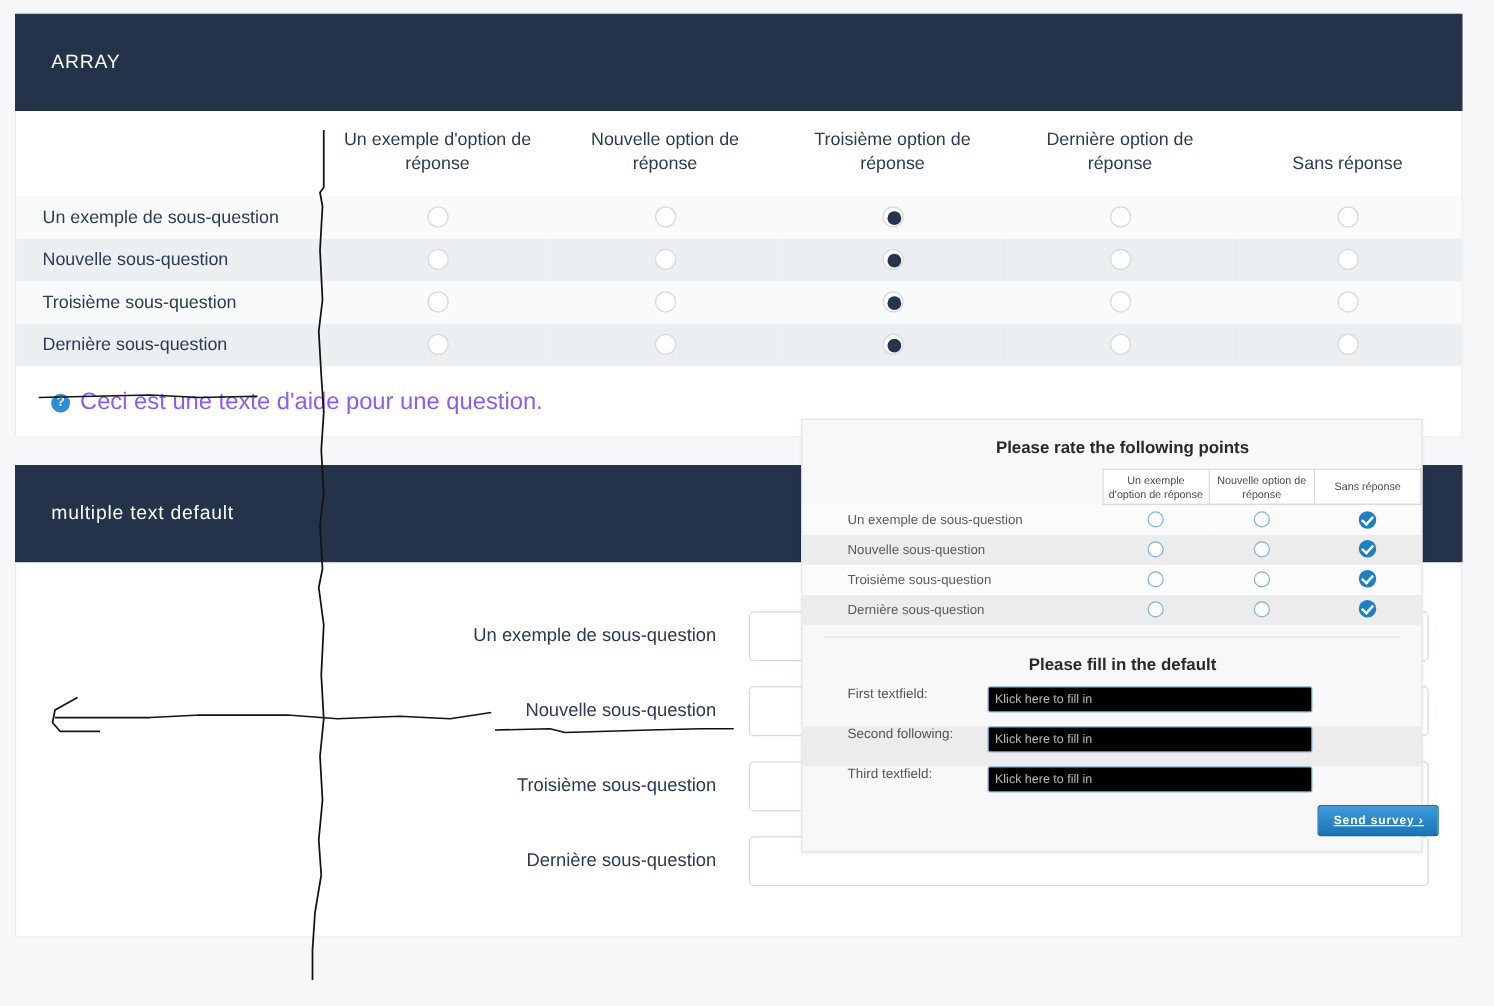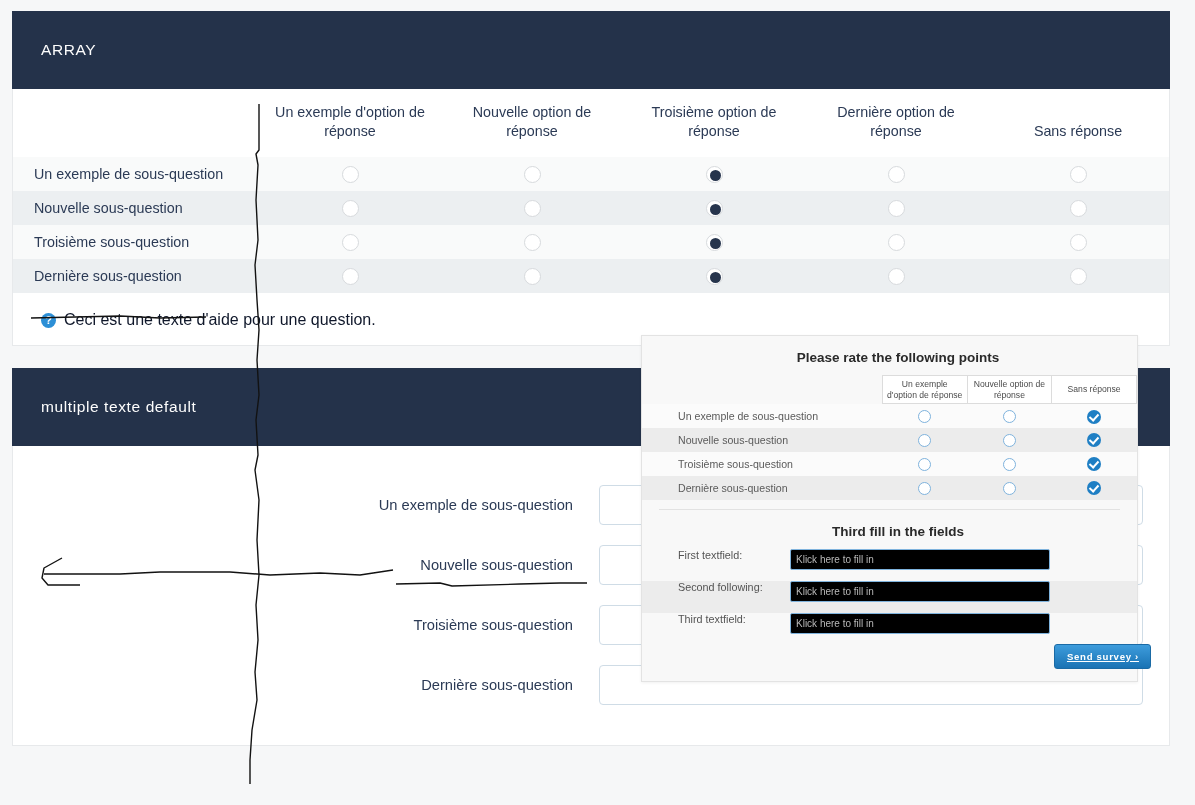--- a/index.html
+++ b/index.html
@@ -93,21 +93,21 @@
     display: flex; align-items: center; gap: 8px;
   }
   .help-icon {
     width: 15px; height: 15px; border-radius: 50%;
     background: #2c8fd6; color: #fff;
     font-size: 11px; font-weight: 700;
     display: flex; align-items: center; justify-content: center;
     line-height: 1;
     flex: 0 0 auto;
   }
-  .helptext { color: #0f172a; font-size: 16px; }
+  .helptext { color: #8b5cf6; font-size: 19px; }
 
   
   .gap { height: 22px; }
   .mt-rows { background: #ffffff; padding: 29px 0 30px 0; }
   .mt-row {
     display: flex; align-items: center;
     padding: 0 26px 0 0;
     height: 60px;
   }
   .mt-label {
@@ -297,21 +297,21 @@
           <span class="help-icon">?</span>
           <span class="helptext">Ceci est une texte d'aide pour une question.</span>
         </div>
       </div>
     </div>
 
     <div class="gap"></div>
 
     <div>
       <div class="qheader">
-        <span class="qheader-title">multiple texte default</span>
+        <span class="qheader-title">multiple text default</span>
       </div>
 
       <div class="qgroup mt-rows">
         <div class="mt-row">
           <div class="mt-label">Un exemple de sous-question</div>
           <div class="mt-input"></div>
         </div>
         <div class="mt-row">
           <div class="mt-label">Nouvelle sous-question</div>
           <div class="mt-input"></div>
@@ -371,21 +371,21 @@
           <td class="m-label">Dernière sous-question</td>
           <td class="m-opt"><span class="mradio"></span></td>
           <td class="m-opt"><span class="mradio"></span></td>
           <td class="m-opt"><span class="mcheck"></span></td>
         </tr>
       </tbody>
     </table>
 
     <div class="ov-divider"></div>
 
-    <div class="ov-title second">Third fill in the fields</div>
+    <div class="ov-title second">Please fill in the default</div>
 
     <div class="fieldrow">
       <div class="f-label">First textfield:</div>
       <div class="f-input">Klick here to fill in</div>
     </div>
     <div class="fieldrow shade">
       <div class="f-label">Second following:</div>
       <div class="f-input">Klick here to fill in</div>
     </div>
     <div class="fieldrow">

